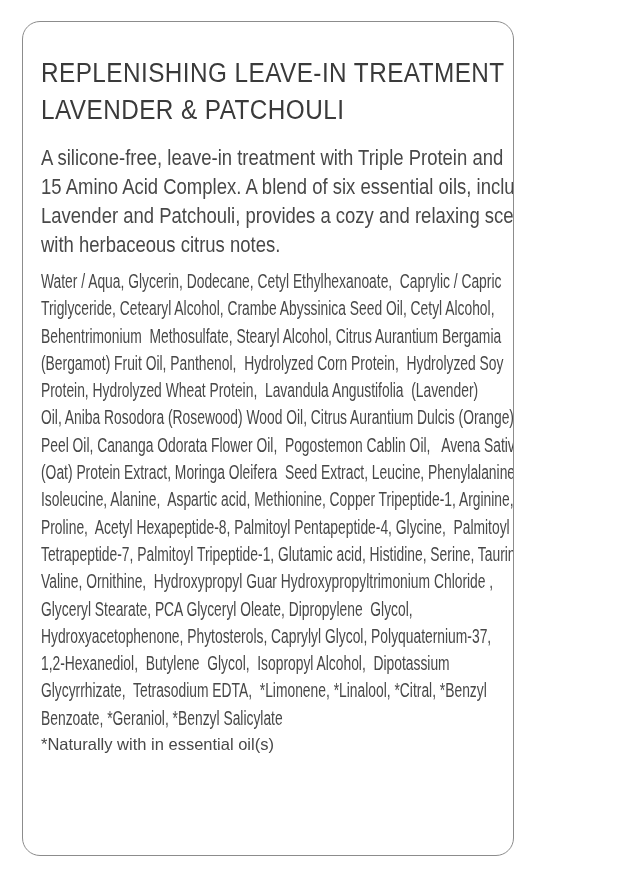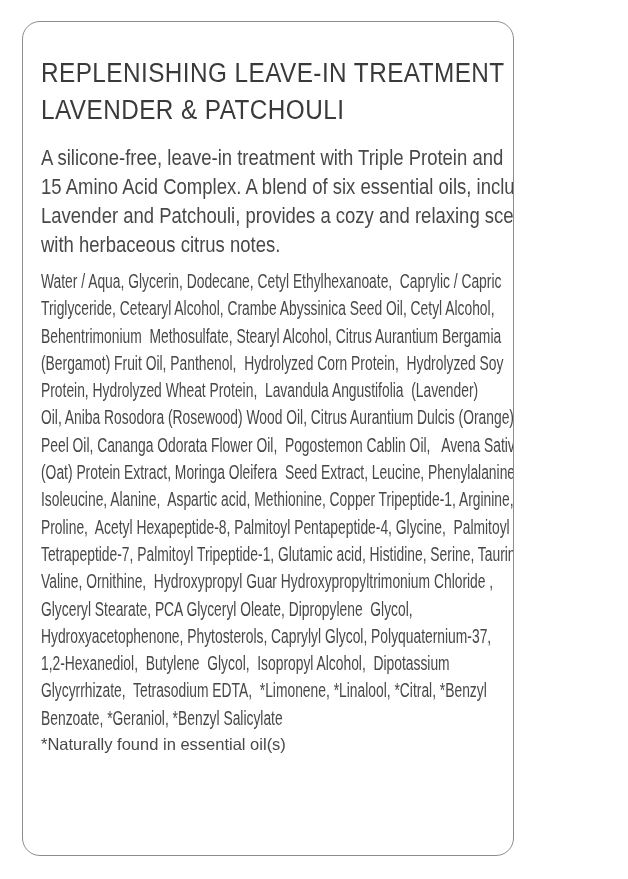--- a/index.html
+++ b/index.html
@@ -86,14 +86,14 @@
 (Oat) Protein Extract, Moringa Oleifera  Seed Extract, Leucine, Phenylalanine,
 Isoleucine, Alanine,  Aspartic acid, Methionine, Copper Tripeptide-1, Arginine,
 Proline,  Acetyl Hexapeptide-8, Palmitoyl Pentapeptide-4, Glycine,  Palmitoyl
 Tetrapeptide-7, Palmitoyl Tripeptide-1, Glutamic acid, Histidine, Serine, Taurine,
 Valine, Ornithine,  Hydroxypropyl Guar Hydroxypropyltrimonium Chloride ,
 Glyceryl Stearate, PCA Glyceryl Oleate, Dipropylene  Glycol,
 Hydroxyacetophenone, Phytosterols, Caprylyl Glycol, Polyquaternium-37,
 1,2-Hexanediol,  Butylene  Glycol,  Isopropyl Alcohol,  Dipotassium
 Glycyrrhizate,  Tetrasodium EDTA,  *Limonene, *Linalool, *Citral, *Benzyl
 Benzoate, *Geraniol, *Benzyl Salicylate</p>
-  <p class="footnote">*Naturally found in essential oil(s)</p>
+  <p class="footnote">*Naturally with in essential oil(s)</p>
 </div>
 
 </body></html>

